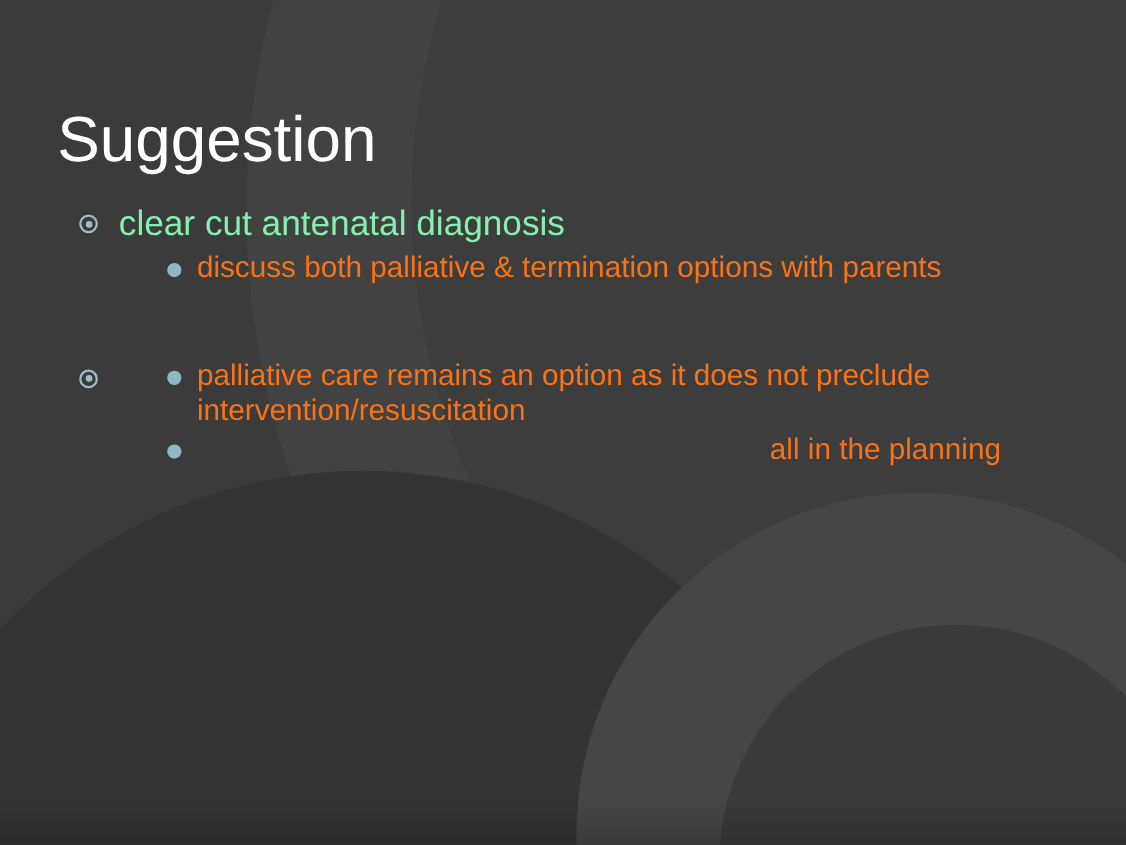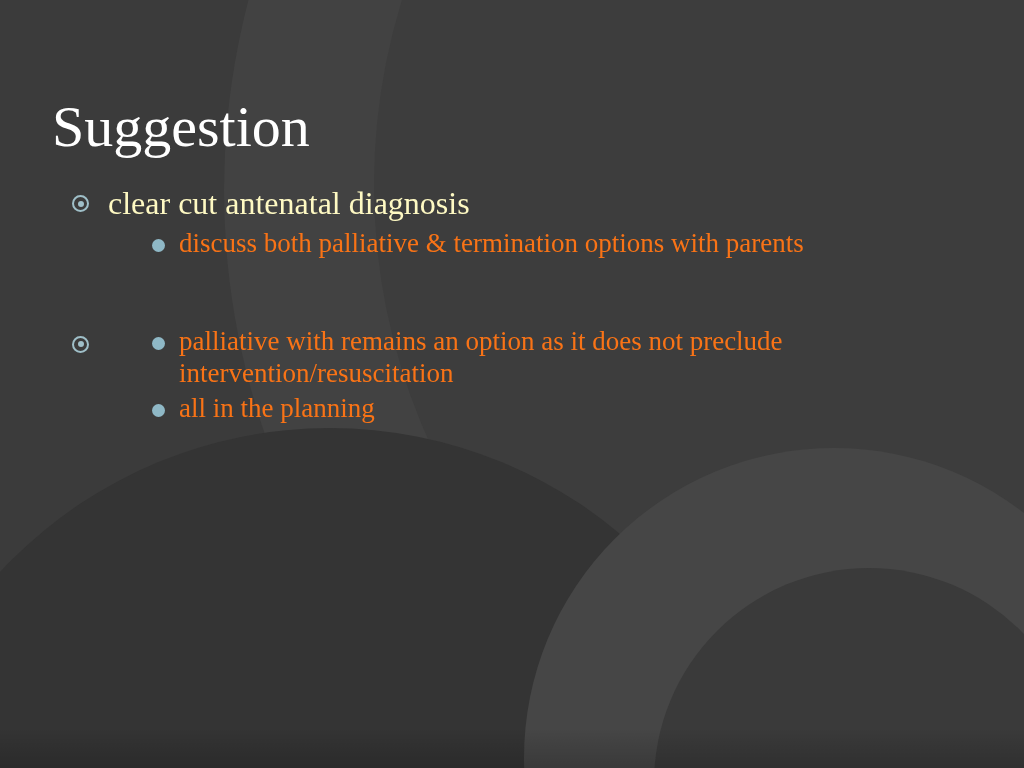--- a/index.html
+++ b/index.html
@@ -12,21 +12,20 @@
     background: #3a3a3a;
     font-family: "Liberation Sans", sans-serif;
     overflow: hidden;
   }
   #slide {
     position: relative;
     width: 1024px;
     height: 768px;
     background: #3b3b3b;
     overflow: hidden;
-    font-family: Liberation Serif, serif;
   }
   
   .swoosh {
     position: absolute;
     border-radius: 50%;
     pointer-events: none;
   }
   .swoosh-1 {
     width: 1500px;
     height: 1500px;
@@ -96,21 +95,21 @@
     margin: 0;
     padding: 0;
   }
   li.item-l1 {
     position: relative;
     padding-left: 48px;
     margin-bottom: 2px;
   }
   li.item-l1 > .text-l1 {
     font-size: 32px;
-    color: #fef9c3;
+    color: #86efac;
     line-height: 1.15;
     max-width: 640px;
   }
   .bullet-l1 {
     position: absolute;
     left: 12px;
     top: 10px;
     width: 17px;
     height: 17px;
     border: 2px solid #9fbfc8;
@@ -150,20 +149,21 @@
     width: 13px;
     height: 13px;
     border-radius: 50%;
     background: #8fb8c6;
   }
   .spacer {
     height: 56px;
   }
   .highlight {
     color: #f2f20d;
+    text-align: right;
   }
 </style>
 </head>
 <body>
 
 <div id="slide">
 
   <div class="swoosh swoosh-1"></div>
   <div class="swoosh swoosh-2"></div>
   <div class="swoosh swoosh-3"></div>
@@ -189,21 +189,21 @@
           </ul>
         </li>
 
         <div class="spacer"></div>
 
         <li class="item-l1">
           <span class="bullet-l1"></span>
           <ul class="lvl2">
             <li class="item-l2">
               <span class="bullet-l2"></span>
-              <div class="text-l2">palliative with remains an option as it does not preclude intervention/resuscitation</div>
+              <div class="text-l2">palliative care remains an option as it does not preclude intervention/resuscitation</div>
             </li>
             <li class="item-l2">
               <span class="bullet-l2"></span>
               <div class="text-l2 highlight">all in the planning</div>
             </li>
           </ul>
         </li>
 
       </ul>
     </div>

